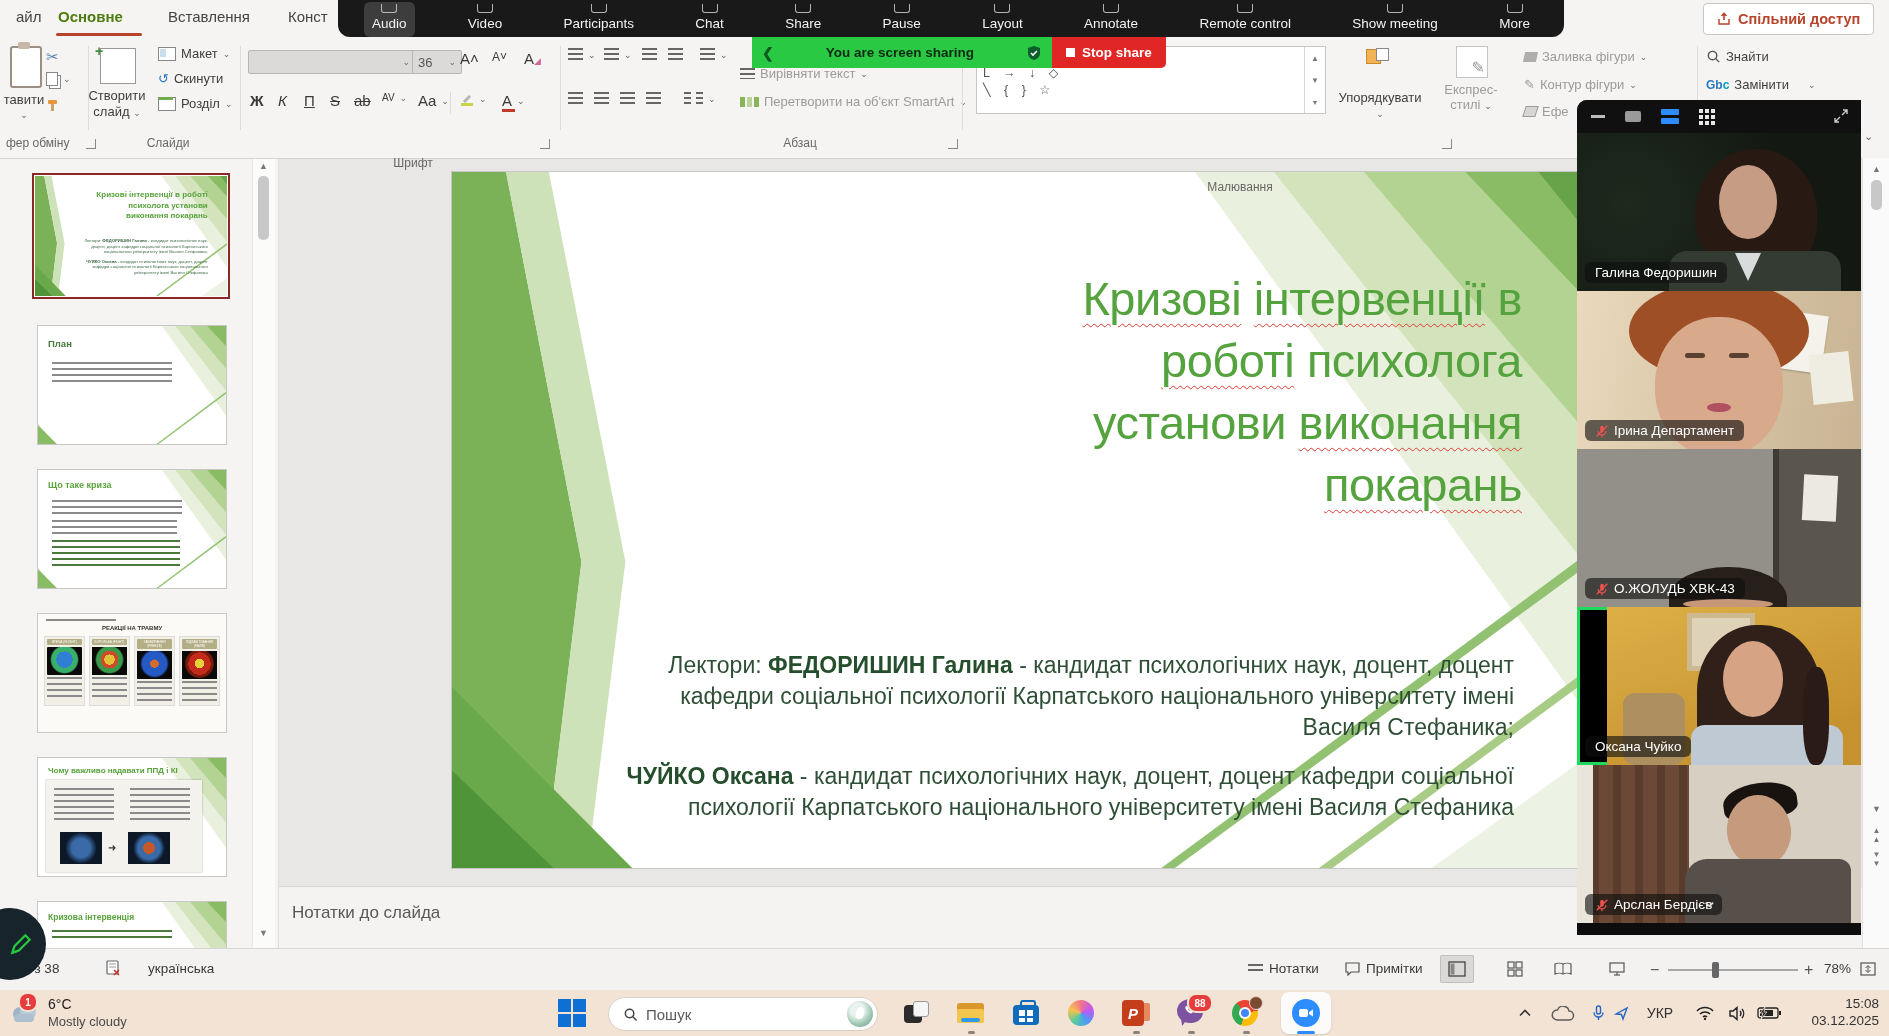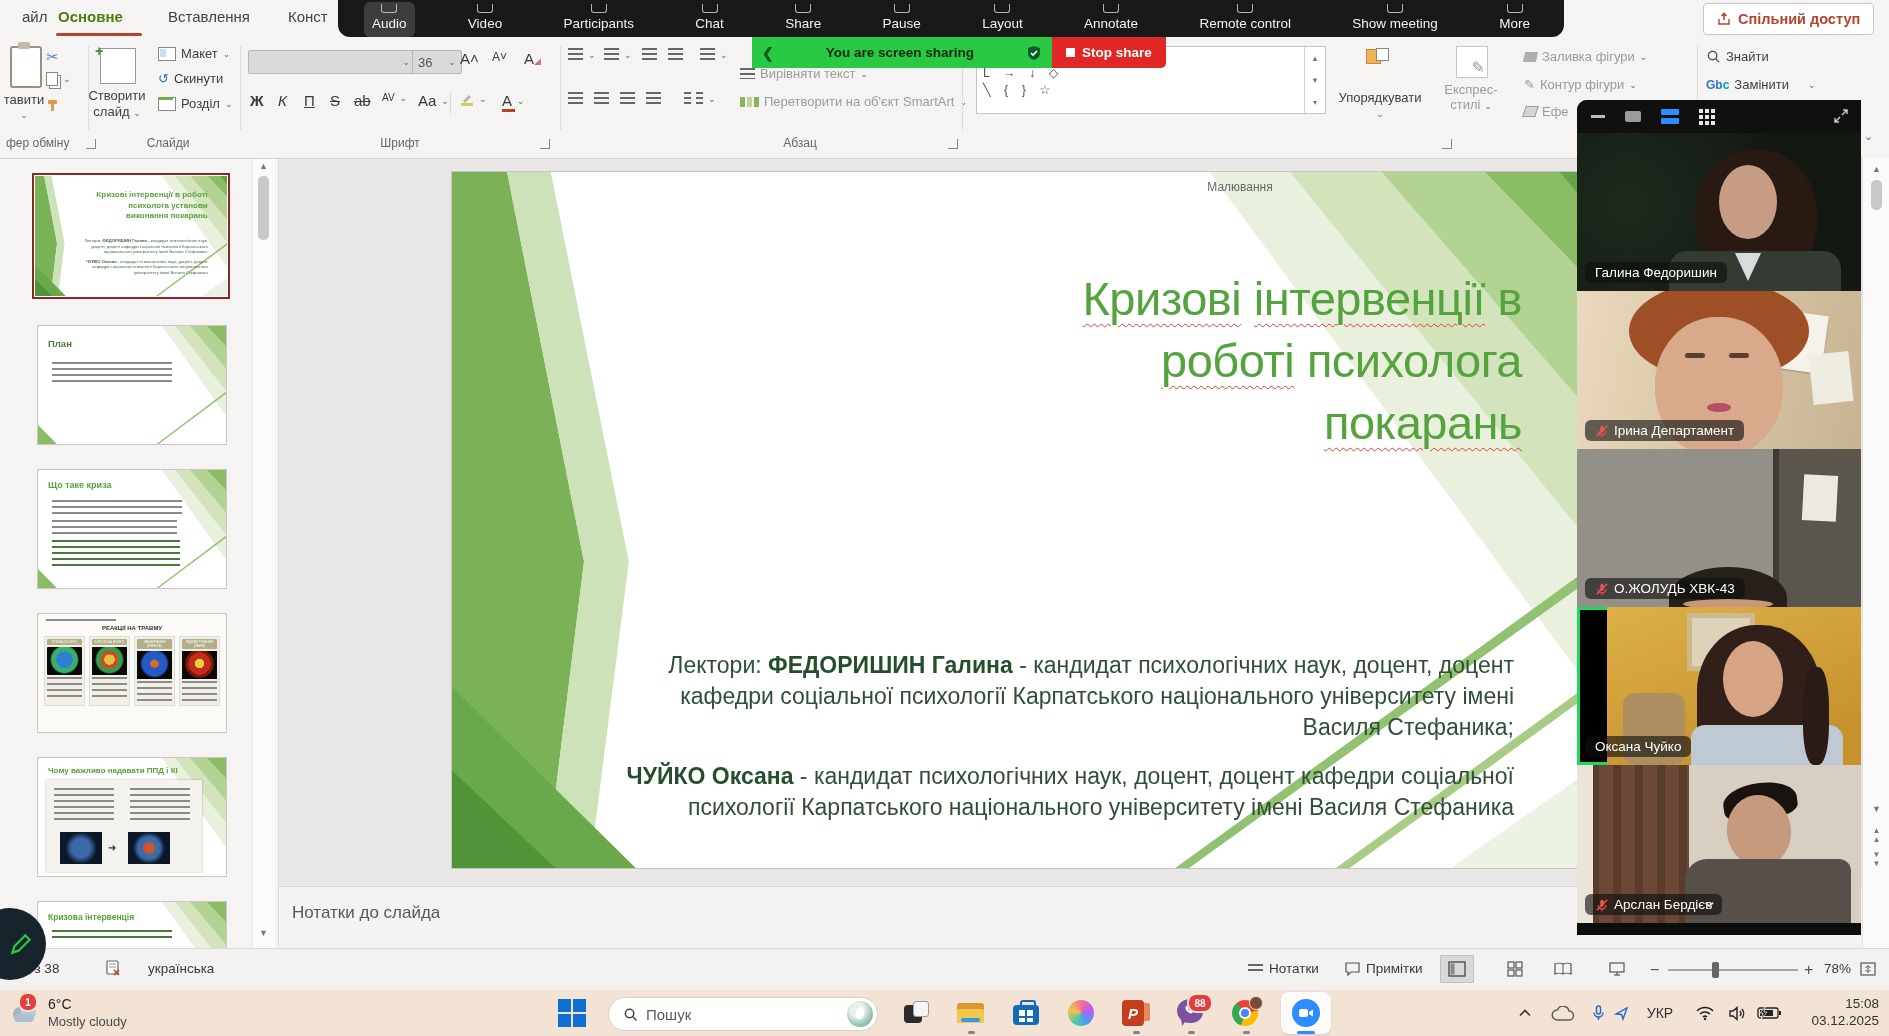--- a/index.html
+++ b/index.html
@@ -62,21 +62,21 @@
   .d-br{background:#edf3e4;clip-path:polygon(87% 100%,100% 85%,100% 100%);}
   .d-blw{background:#8abb65;clip-path:polygon(0 100%,0 84%,10% 100%);}
   .mini-title{position:absolute;font-weight:bold;color:#58a33c;}
   .tx{background:repeating-linear-gradient(to bottom,#8a8a8a 0 2px,transparent 2px 6px);}
   .txg{background:repeating-linear-gradient(to bottom,#4a7a3a 0 2px,transparent 2px 6px);}
   .thumb-scroll{position:absolute;left:252px;top:0;width:22px;height:790px;background:#fbfbfa;border-left:1px solid #e8e7e6;}
   .scroll-arrow{position:absolute;left:3px;width:15px;text-align:center;color:#777;font-size:9px;}
   .scroll-thumb{position:absolute;left:5px;width:11px;background:#c8c8c8;border-radius:5px;}
   
   #main-pane{position:absolute;left:278px;top:158px;width:1584px;height:790px;background:#e9e7e5;}
-  #slide{position:absolute;left:174px;top:14px;width:1126px;height:696px;background:#fff;box-shadow:0 0 0 1px #c8c6c4;overflow:hidden;padding-left:22px;}
+  #slide{position:absolute;left:174px;top:14px;width:1126px;height:696px;background:#fff;box-shadow:0 0 0 1px #c8c6c4;overflow:hidden;}
   #slide-title{position:absolute;left:130px;top:96px;width:940px;text-align:right;color:#55a33e;font-size:47px;line-height:62px;letter-spacing:-0.5px;}
   .sq{text-decoration:underline wavy #e03c31 1px;text-underline-offset:8px;}
   #lect{position:absolute;left:150px;top:478px;width:912px;text-align:right;color:#2e4f35;font-size:23px;line-height:31px;}
   #lect p{margin:0 0 18px 0;}
   #lect b{color:#254e2d;}
   #notes-bar{position:absolute;left:0;top:728px;width:1584px;height:62px;background:#f4f3f2;border-top:1px solid #d7d5d3;}
   #notes-bar span{position:absolute;left:14px;top:16px;font-size:17px;color:#5a5856;}
   
   #vscroll{position:absolute;left:1862px;top:158px;width:27px;height:790px;background:#fafafa;border-left:1px solid #e3e1df;z-index:6;}
   #vscroll .scroll-arrow{left:6px;}
@@ -107,21 +107,21 @@
   #fab{position:absolute;left:-26px;top:908px;width:72px;height:72px;border-radius:50%;background:#17242b;z-index:50;
     display:flex;align-items:center;justify-content:center;}
   svg{display:block;}
 </style>
 </head>
 <body>
 
 <div id="screen">
 
   <div id="ribbon">
-    <span class="tab" style="left:22px;">айл</span>
+    <span class="tab" style="left:16px;">айл</span>
     <span class="tab active" style="left:58px;">Основне</span>
     <span class="tab-underline" style="left:56px;width:86px;"></span>
     <span class="tab" style="left:168px;">Вставлення</span>
     <span class="tab" style="left:288px;">Конст</span>
 
     <div class="share-btn">
       <svg width="14" height="14" viewBox="0 0 14 14">
           <path d="M7 8V2M4.5 4L7 1.5 9.5 4" stroke="#b7432a" stroke-width="1.6" fill="none"></path>
           <path d="M2 7v5h10V7" stroke="#b7432a" stroke-width="1.4" fill="none"></path>
         </svg>
@@ -327,21 +327,21 @@
     </div>
     <div class="rbtn" style="left:1706px;top:77px;">
       <span style="color:#2b79c2;font-size:12px;font-weight:bold;">Gb<span style="color:#00a0c2;">c</span></span>
       <span class="rtxt">Замінити</span>
         <span class="chev" style="margin-left:14px;">⌄</span>
     </div>
 
     <span class="rlab" style="left:6px;">фер обміну</span>
     <span class="launcher" style="left:86px;"></span>
     <span class="rlab" style="left:140px;width:56px;">Слайди</span>
-    <span class="rlab" style="left:370px;width:60px;">Шрифт</span>
+    <span class="rlab" style="left:383px;width:60px;margin-top:20px;">Шрифт</span>
     <span class="launcher" style="left:540px;"></span>
     <span class="rlab" style="left:770px;width:60px;">Абзац</span>
     <span class="launcher" style="left:948px;"></span>
     <span class="rlab" style="left:1200px;width:80px;margin-top:44px;">Малювання</span>
     <span class="launcher" style="left:1442px;"></span>
     <span class="abs" style="left:1864px;top:130px;color:#666;font-size:11px;">⌄</span>
   </div>
 
   <div id="thumbs">
 
@@ -468,20 +468,21 @@
           <i class="d-l2"></i>
           <i class="d-bl1"></i>
           <i class="d-bl2"></i>
         <i class="d-ln1"></i>
           <i class="d-ln2"></i>
           <i class="d-br"></i>
       </div>
       <div id="slide-title">
         <div><span class="sq">Кризові</span> <span class="sq">інтервенції</span> <span>в</span></div>
         <div><span class="sq">роботі</span> <span>психолога</span></div>
+        <div><span>установи</span> <span class="sq">виконання</span></div>
         <div><span class="sq">покарань</span></div>
       </div>
       <div id="lect">
         <p><span>Лектори: </span><b>ФЕДОРИШИН Галина</b><span> - кандидат психологічних наук, доцент, доцент кафедри соціальної психології Карпатського національного університету імені Василя Стефаника;</span></p>
         <p><b>ЧУЙКО Оксана</b><span> - кандидат психологічних наук, доцент, доцент кафедри соціальної психології Карпатського національного університету імені Василя Стефаника</span></p>
       </div>
     </div>
     <div id="notes-bar">
       <span>Нотатки до слайда</span>
     </div>

